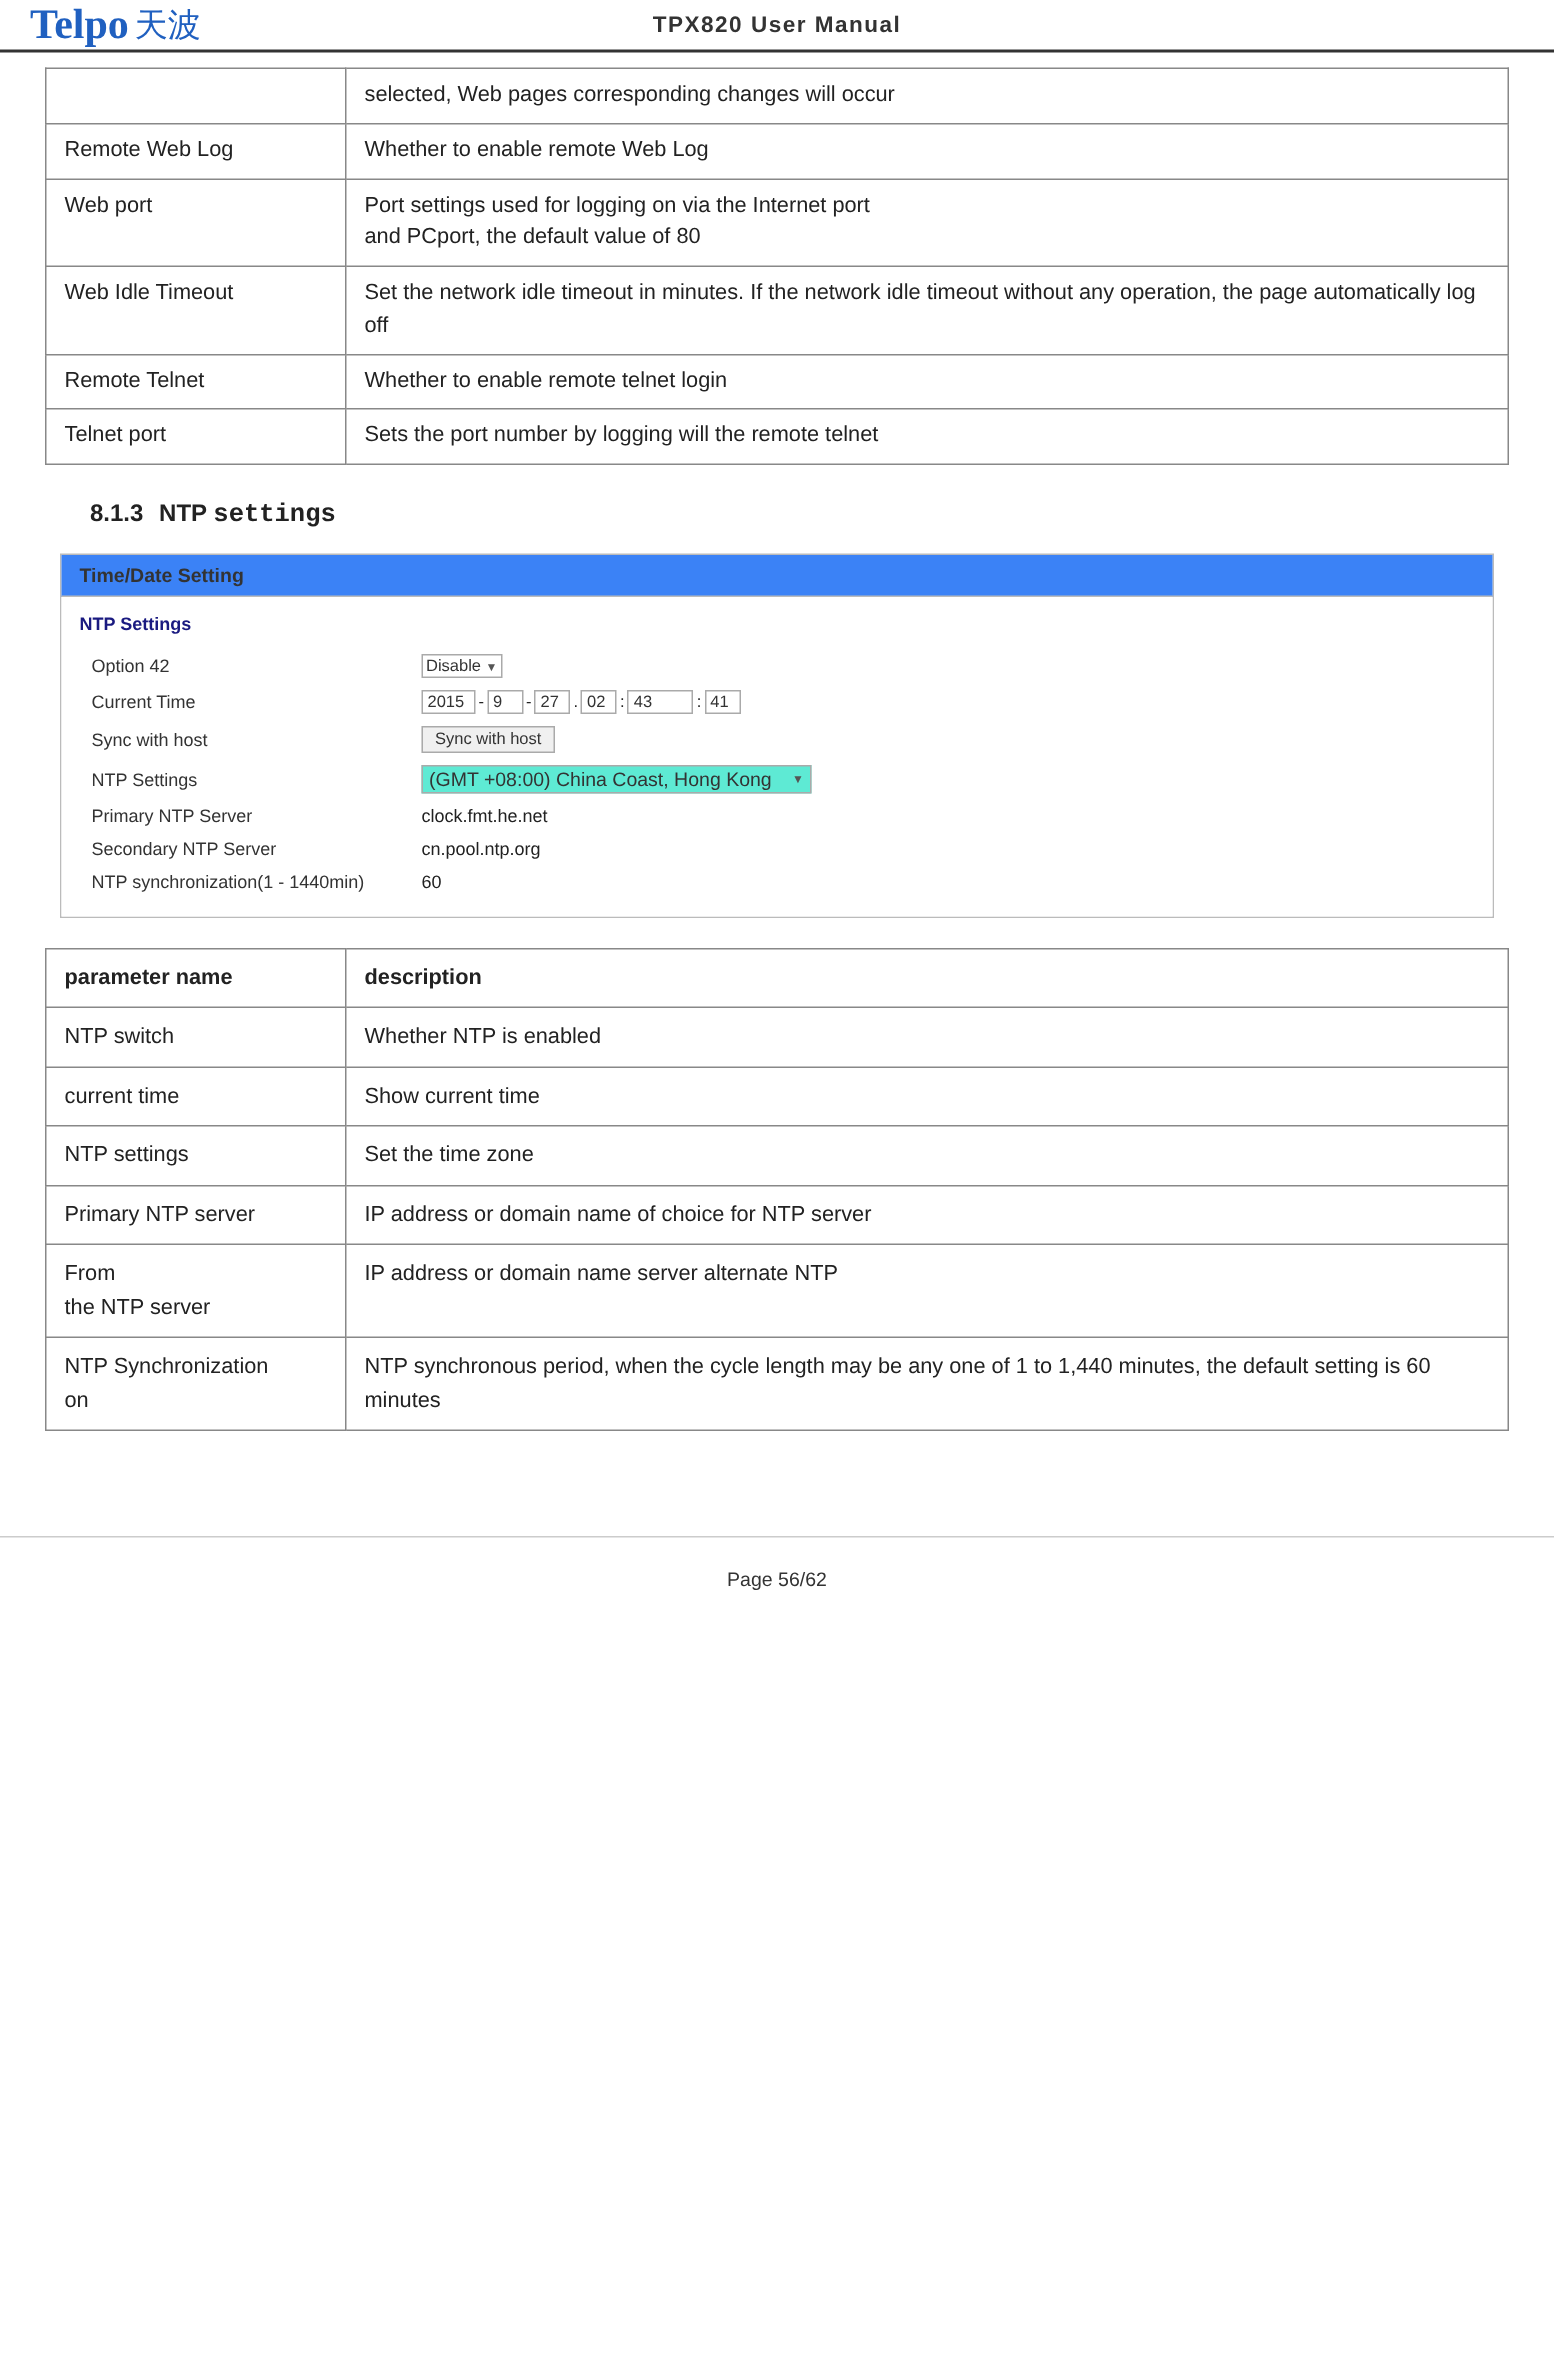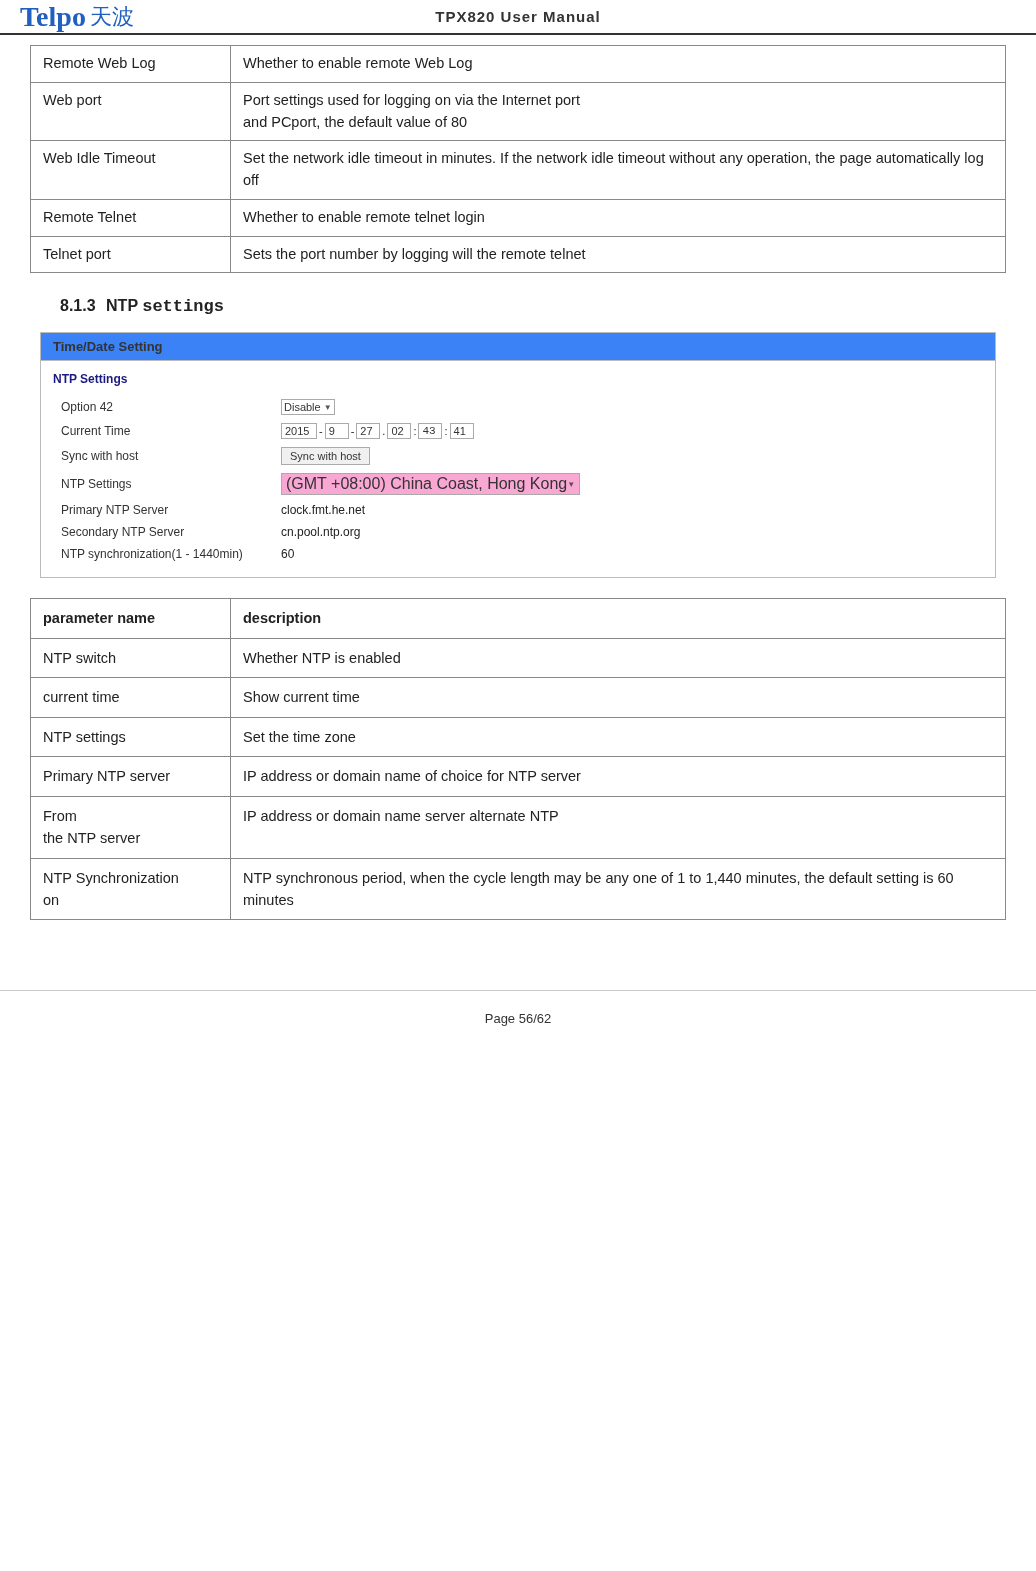--- a/index.html
+++ b/index.html
@@ -159,23 +159,23 @@
     .ss-time-box {
       border: 1px solid #aaa;
       background: #fff;
       padding: 1px 3px;
       font-size: 11px;
       color: #333;
       display: inline-block;
     }
     .ss-dropdown-wide {
       border: 1px solid #aaa;
-      background: #f9a8d4;
+      background: #5eead4;
       padding: 1px 4px;
-      font-size: 16px;
+      font-size: 13px;
       color: #333;
       display: inline-flex;
       align-items: center;
       min-width: 260px;
     }
     .ss-dropdown-wide::after {
       content: '▼';
       font-size: 8px;
       margin-left: auto;
       color: #555;
@@ -220,20 +220,24 @@
     <span class="logo-text">Telpo</span>
     <span class="logo-sub">天波</span>
   </div>
   <span class="header-title">TPX820 User Manual</span>
 </div>
 
 <div class="content">
 
   <table class="data-table">
     <tbody id="top-table-body">
+        <tr>
+          <td></td>
+          <td>selected, Web pages corresponding changes will occur</td>
+        </tr>
         <tr>
           <td>Remote Web Log</td>
           <td>Whether to enable remote Web Log</td>
         </tr>
         <tr>
           <td>Web port</td>
           <td>Port settings used for logging on via the Internet port<br>and PCport, the default value of 80</td>
         </tr>
         <tr>
           <td>Web Idle Timeout</td>
@@ -270,21 +274,21 @@
               <td>Current Time</td>
               <td><span class="ss-time-row">
                   <span class="ss-time-box" style="width: 36px;">2015</span>
                   <span> - </span>
                   <span class="ss-time-box" style="width: 24px;">9</span>
                   <span> - </span>
                   <span class="ss-time-box" style="width: 24px;">27</span>
                   <span> . </span>
                   <span class="ss-time-box" style="width: 24px;">02</span>
                   <span> : </span>
-                  <span class="ss-time-box" style="width: 24px; font-family: Liberation Mono, monospace;">43</span>
+                  <span class="ss-time-box" style="width: 44px;">43</span>
                   <span> : </span>
                   <span class="ss-time-box" style="width: 24px;">41</span>
                 </span></td>
             </tr>
             <tr>
               <td>Sync with host</td>
               <td><span class="ss-button">Sync with host</span></td>
             </tr>
             <tr>
               <td>NTP Settings</td>

